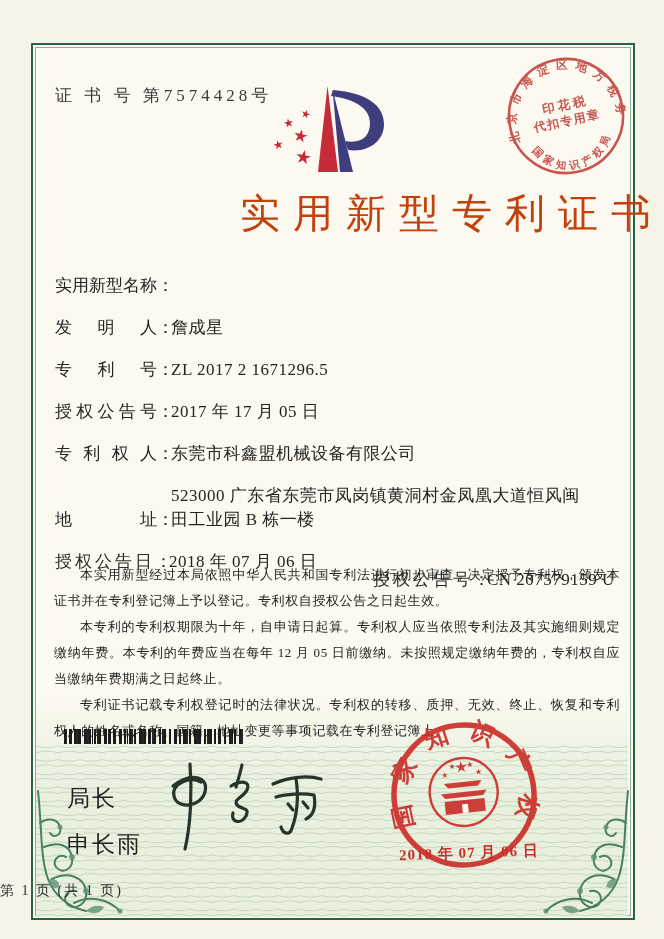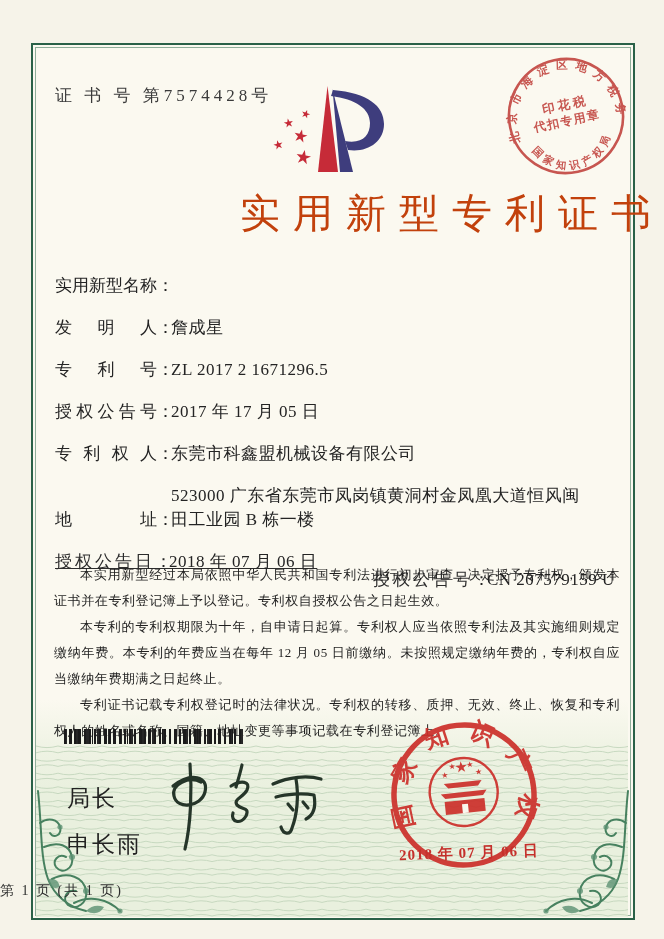--- a/index.html
+++ b/index.html
@@ -55,21 +55,21 @@
   .fields { position:absolute; left:55px; top:274px; right:48px; font-size:17px; }
   .field-row { display:flex; margin-bottom:18px; line-height:24px;align-items:flex-end; }
   .field-label {
     display:inline-block; width:102px; text-align:justify; text-align-last:justify;
     flex:none; color:#242424;
   }
   .field-colon { flex:none; width:14px; color:#242424; }
   .field-value { color:#242424; letter-spacing:.5px; }
   .addr-value { max-width:424px; }
   .grant-row { display:flex; margin-top:3px; line-height:24px; }
-  .grant-left { display:flex; width:318px; flex:none;text-decoration:underline; }
+  .grant-left { display:flex; width:318px; flex:none; }
   .grant-right { display:flex;margin-top:18px; }
   .grant-label { letter-spacing:3px; flex:none; }
 
   .paragraphs {
     position:absolute; left:54px; top:562px; right:44px;
     font-size:13px; line-height:26px; color:#1f1f1f; letter-spacing:.6px;
     text-align:justify;
   }
   .paragraphs p { text-indent:2em; }
 

